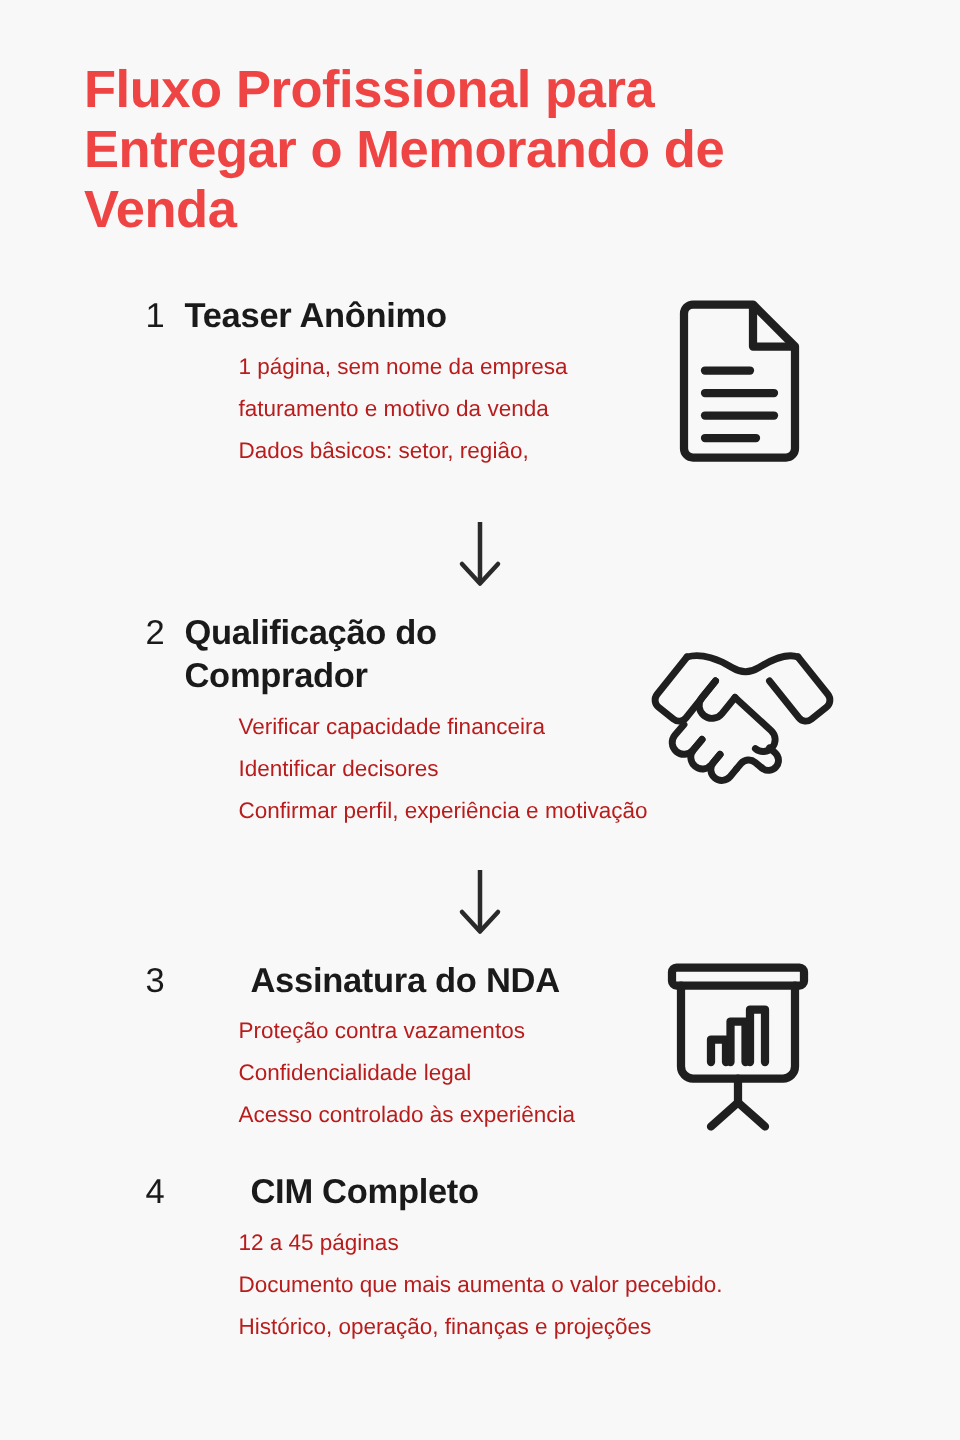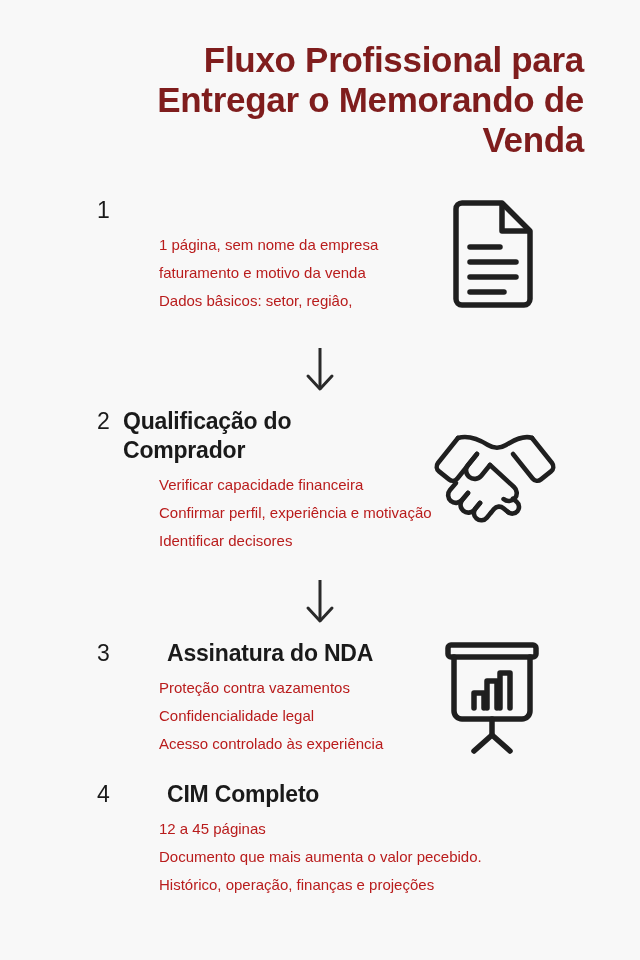--- a/index.html
+++ b/index.html
@@ -22,25 +22,25 @@
     background: #f8f8f8;
     box-sizing: border-box;
   }
 
   
   .title {
     position: absolute;
     left: 56px;
     top: 40px;
     width: 528px;
-    text-align: right;
+    text-align: left;
     font-size: 35px;
     line-height: 40px;
     font-weight: bold;
-    color: #7f1d1d;
+    color: #ef4444;
     letter-spacing: -0.3px;
   }
 
   
   .steps {
     position: absolute;
     left: 0;
     top: 196px;
     width: 640px;
   }
@@ -121,20 +121,21 @@
 
 <div class="page">
 
   <div class="title">Fluxo Profissional para Entregar o Memorando de Venda</div>
 
   <div class="steps">
 
     <div class="step">
       <div class="step-head">
         <div class="step-num">1</div>
+        <div class="step-title">Teaser Anônimo</div>
       </div>
       <div class="step-lines">
         <div class="step-line">1 página, sem nome da empresa</div>
         <div class="step-line">faturamento e motivo da venda</div>
         <div class="step-line">Dados bâsicos: setor, regiâo,</div>
       </div>
 
       <div class="step-icon icon-doc">
         <svg width="86" height="112" viewBox="0 0 86 112" fill="none" xmlns="http://www.w3.org/2000/svg">
           <path d="M6 11 C6 7.7 8.7 5 12 5 H52 L80 33 V101 C80 104.3 77.3 107 74 107 H12 C8.7 107 6 104.3 6 101 Z" stroke="#1f1f1f" stroke-width="5.5" stroke-linejoin="round" fill="none"></path>
@@ -156,22 +157,22 @@
     </div>
     <div class="spacer-sm"></div>
 
     <div class="step">
       <div class="step-head">
         <div class="step-num">2</div>
         <div class="step-title">Qualificação do Comprador</div>
       </div>
       <div class="step-lines">
         <div class="step-line">Verificar capacidade financeira</div>
+        <div class="step-line">Identificar decisores</div>
         <div class="step-line">Confirmar perfil, experiência e motivação</div>
-        <div class="step-line">Identificar decisores</div>
       </div>
 
       <div class="step-icon icon-hands">
         <svg width="134" height="96" viewBox="0 0 134 96" fill="none" xmlns="http://www.w3.org/2000/svg">
           <g stroke="#1f1f1f" stroke-width="4.6" stroke-linejoin="round" stroke-linecap="round" fill="none">
             <path d="M30 11 L10 36 C8 38.6 8.4 42.3 11 44.4 L21 52.4 C23.6 54.5 27.3 54.1 29.4 51.5 L49 27"></path>
             <path d="M104 11 L124 36 C126 38.6 125.6 42.3 123 44.4 L113 52.4 C110.4 54.5 106.7 54.1 104.6 51.5 L85 27"></path>
             <path d="M30 11 C40 8 52 13 60 18 C66 21.7 72 21.7 78 18 C86 13 96 8 104 11"></path>
             <path d="M49 27 L40 38 C37 41.7 37.6 47 41.3 50 C45 53 50.3 52.4 53.3 48.7 L62 38"></path>
             <path d="M62 38 L86 60 C89.3 63 89.7 68 86.8 71.3 C83.9 74.6 78.9 75 75.6 72.1"></path>

